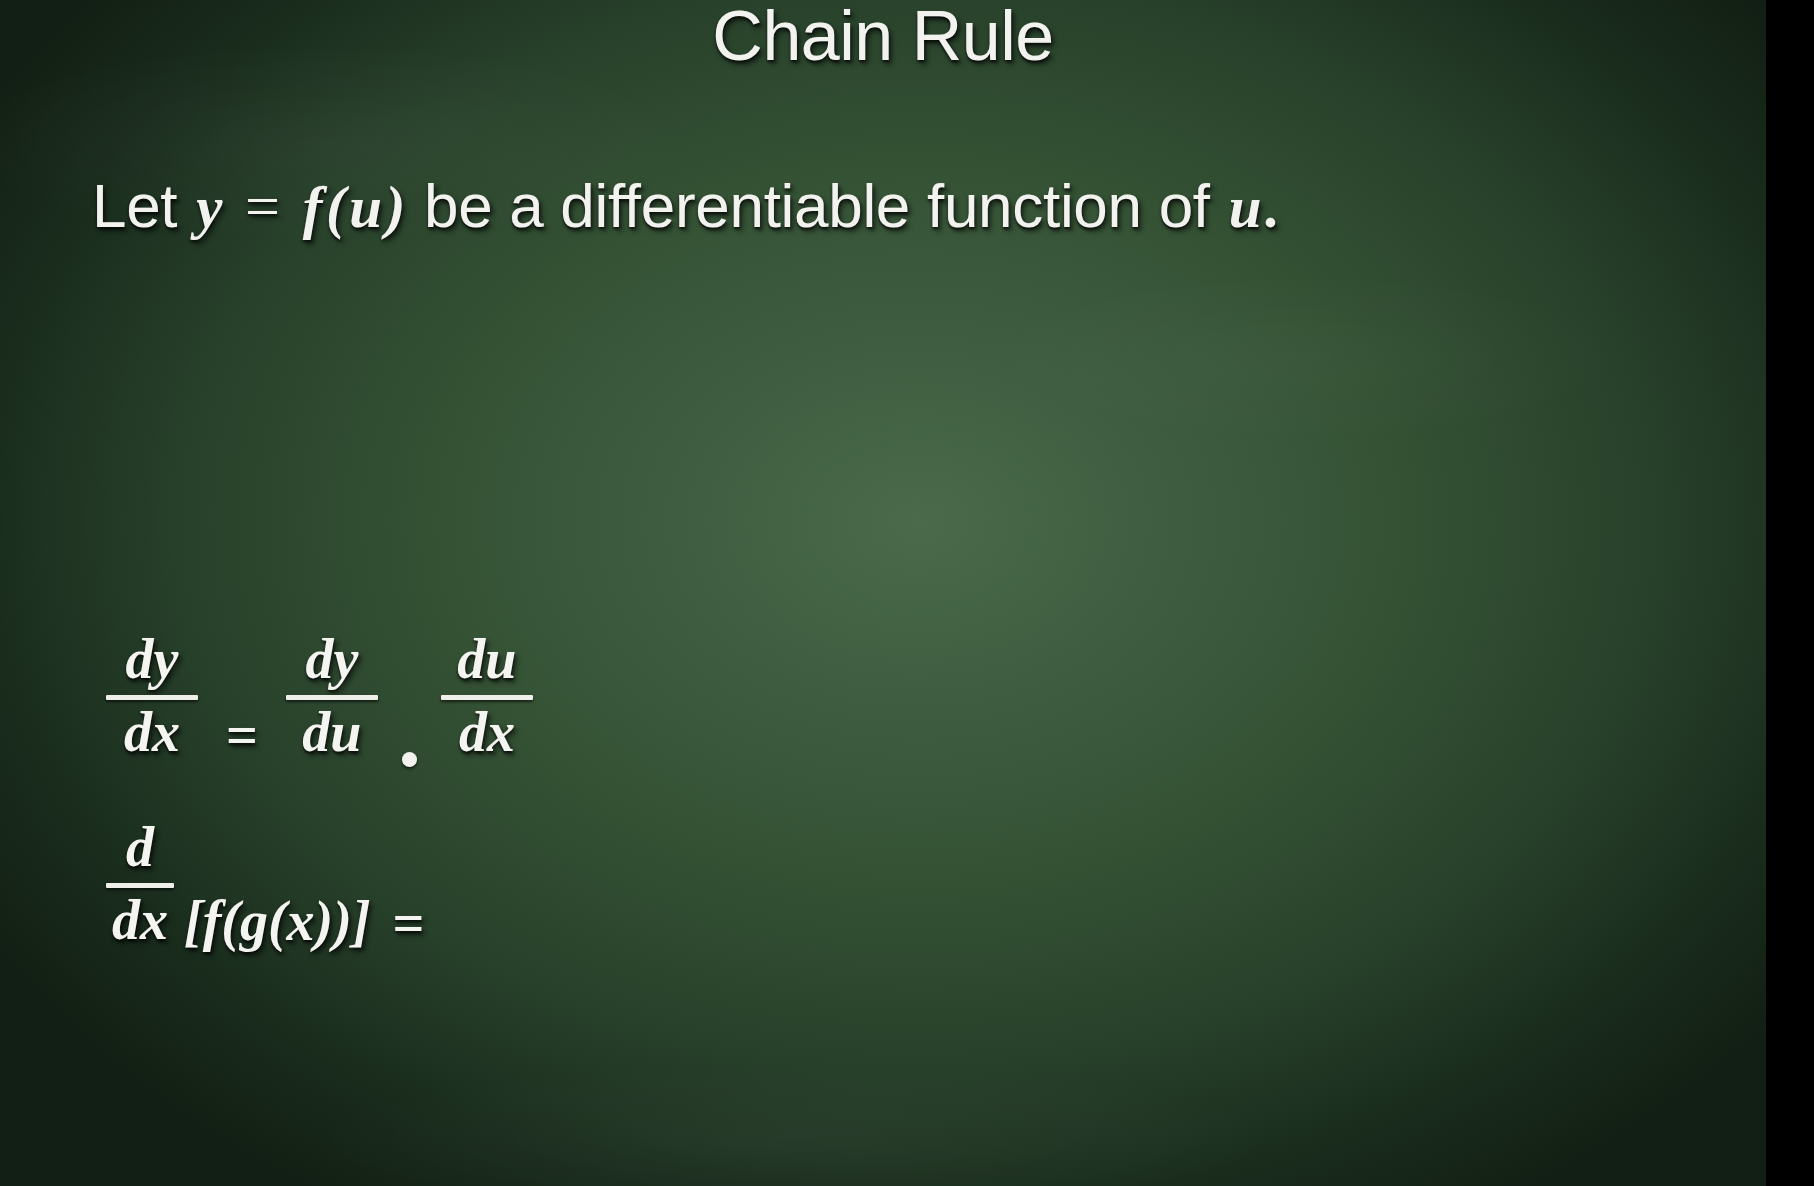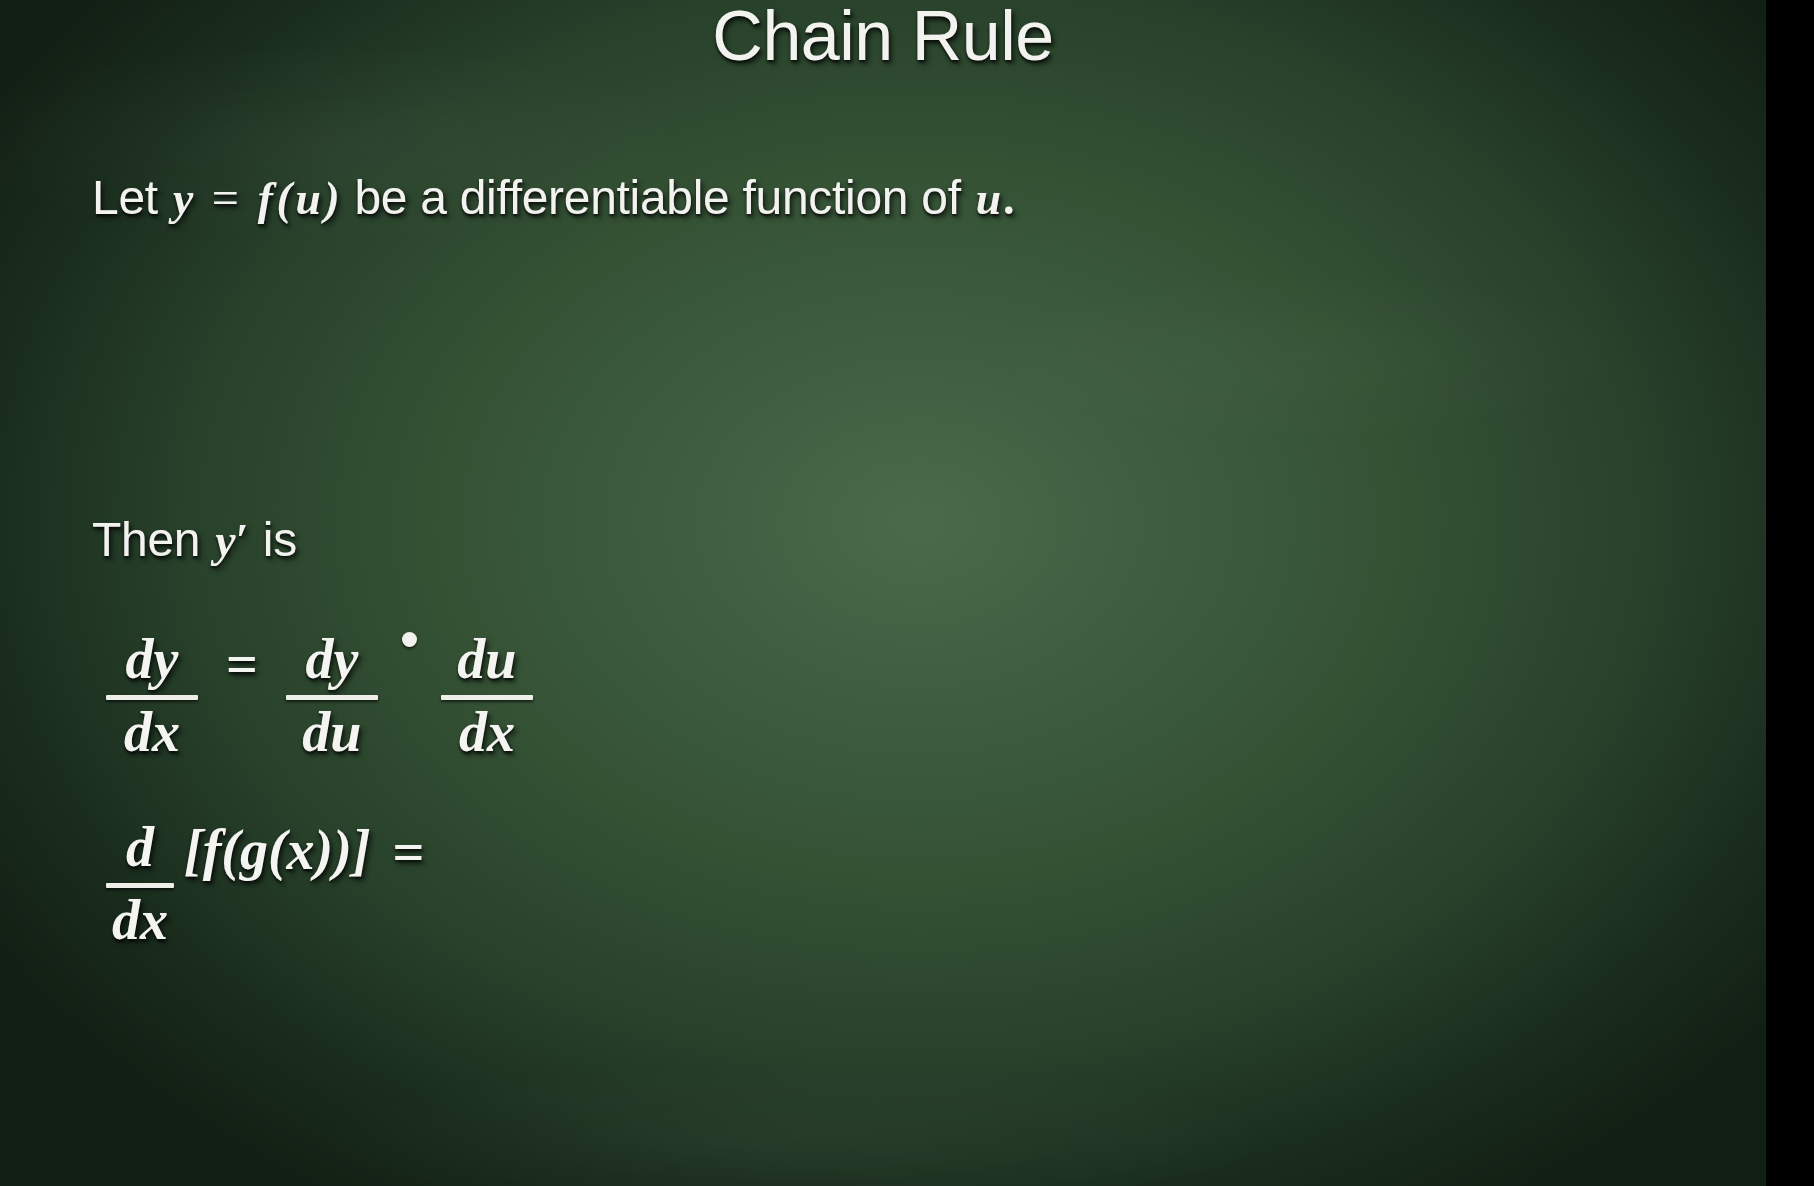--- a/index.html
+++ b/index.html
@@ -62,21 +62,21 @@
     font-size: 70px;
     font-weight: 400;
     letter-spacing: -0.5px;
     line-height: 1.15;
   }
 
   
   .prose {
     position: absolute;
     left: 92px;
-    font-size: 48px;
+    font-size: 62px;
     font-weight: 400;
     white-space: nowrap;
     letter-spacing: -0.3px;
   }
   #line1 { top: 170px; }
   #line2 { top: 280px; }
   #then  { top: 512px; }
 
   
   .mv {
@@ -90,21 +90,21 @@
     font-family: "Liberation Serif", serif;
     font-style: normal;
     font-weight: 400;
     padding: 0 4px;
   }
 
   
   .eq {
     position: absolute;
     display: flex;
-    align-items: flex-start;
+    align-items: flex-end;
     font-family: "Liberation Serif", serif;
     font-style: italic;
     font-weight: 700;
     color: #f4f4f0;
   }
   #eq1 { left: 100px; top: 630px; font-size: 56px; }
   #eq2 { left: 100px; top: 818px; font-size: 56px; }
 
   .frac {
     display: inline-flex;
@@ -167,25 +167,20 @@
   <div id="line1" class="prose txt-shadow">
     <span>Let</span>
     <span class="mv">y</span>
     <span class="op">=</span>
     <span class="mv">f</span><span class="mv">(</span><span class="mv">u</span><span class="mv">)</span>
     <span>be a differentiable function of</span>
     <span class="mv">u</span><span class="mv">.</span>
   </div>
 
 
-  <div id="then" class="prose txt-shadow">
-    <span>Then</span>
-    <span class="mv">y′</span>
-    <span>is</span>
-  </div>
 
   <div id="eq1" class="eq txt-shadow">
     <span class="frac">
       <span class="num">dy</span>
       <span class="bar"></span>
       <span class="den">dx</span>
     </span>
     <span class="eqsign">=</span>
     <span class="frac">
       <span class="num">dy</span>

